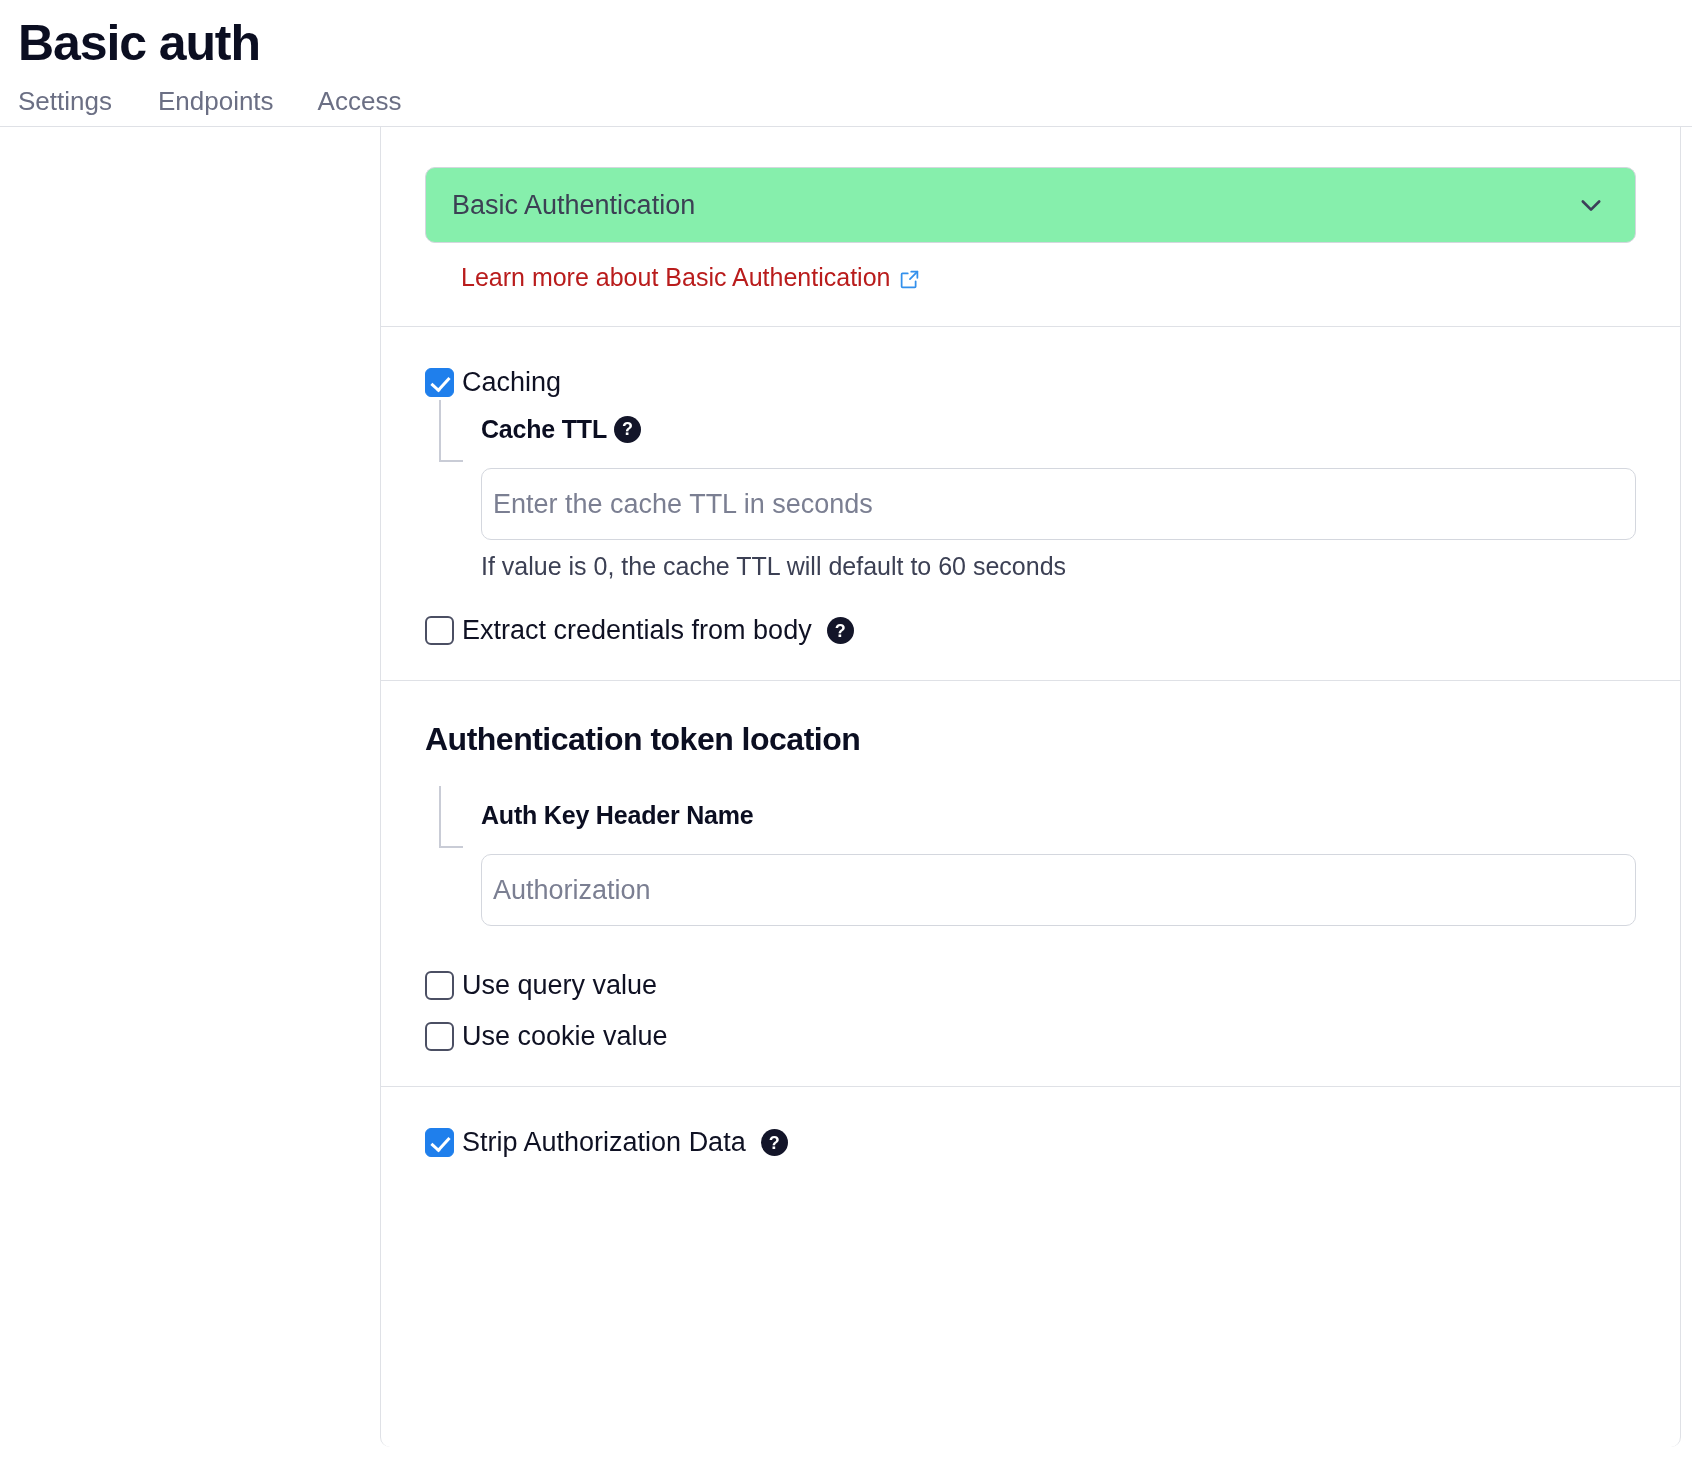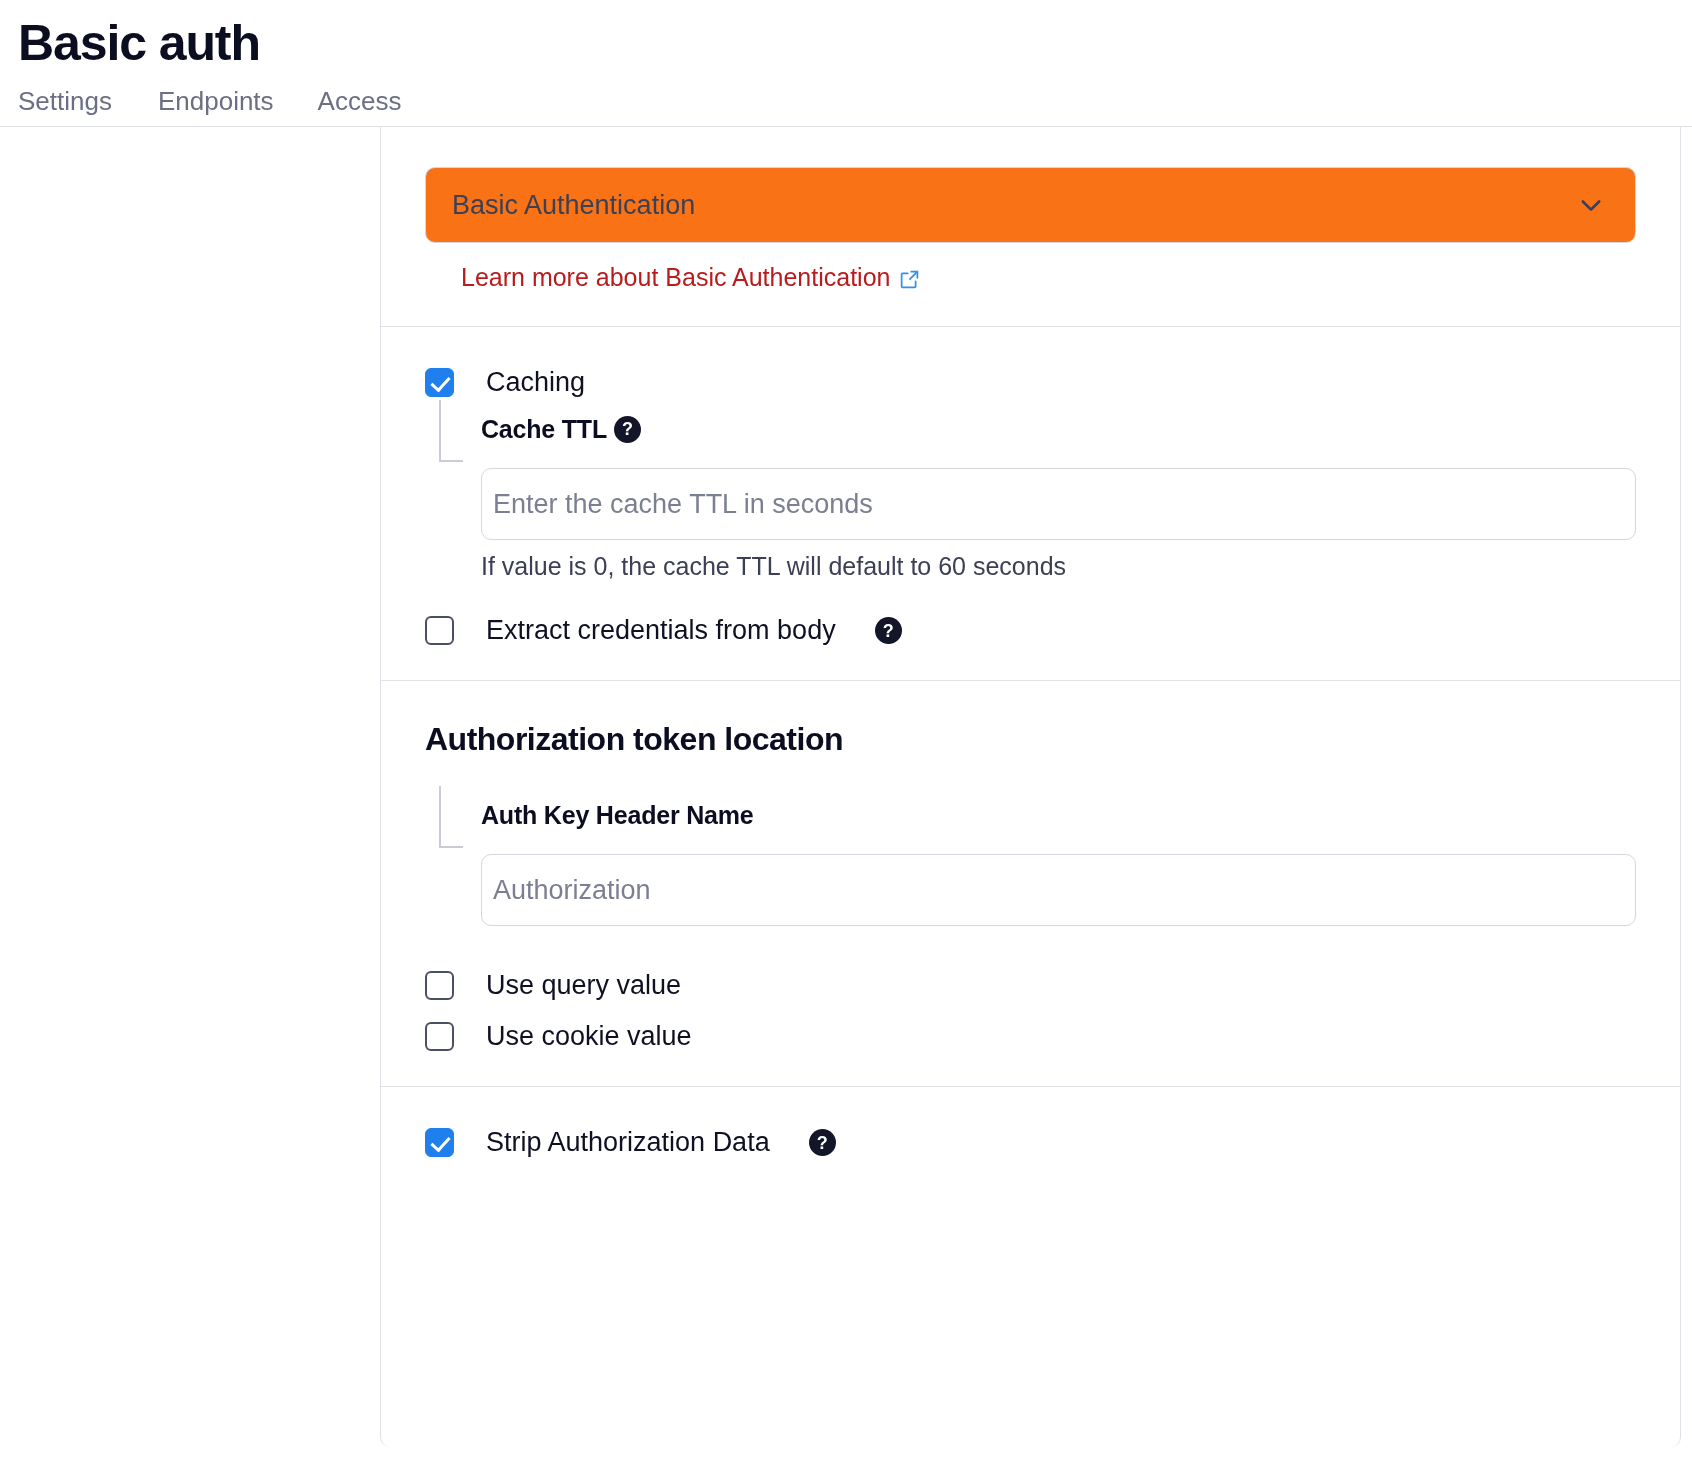--- a/index.html
+++ b/index.html
@@ -84,21 +84,21 @@
     margin: 0 0 22px 0;
     letter-spacing: -0.2px;
   }
 
   
   .select-box {
     position: relative;
     height: 76px;
     border: 1px solid #d4d7de;
     border-radius: 10px;
-    background: #f97316;
+    background: #86efac;
     display: flex;
     align-items: center;
     padding: 0 26px;
     cursor: pointer;
   }
   .select-value {
     font-size: 27px;
     color: #3c4054;
   }
   .chevron {
@@ -120,21 +120,21 @@
     font-size: 25px;
     text-decoration: none;
     cursor: pointer;
   }
   .ext-icon { width: 21px; height: 21px; display: inline-block; }
 
   
   .cb-row {
     display: flex;
     align-items: center;
-    gap: 32px;
+    gap: 8px;
     position: relative;
   }
   .cb {
     width: 29px; height: 29px;
     border-radius: 6px;
     flex: 0 0 29px;
     position: relative;
     cursor: pointer;
   }
   .cb.checked {
@@ -312,21 +312,21 @@
       <div class="cb-row">
         <span class="cb unchecked"></span>
         <span class="cb-label">Extract credentials from body</span>
         <span class="help">?</span>
       </div>
 
     </div>
 
     <div class="section">
 
-      <div class="big-heading">Authorization token location</div>
+      <div class="big-heading">Authentication token location</div>
 
 
       <div class="child-block">
         <div class="child-title">
           <span>Auth Key Header Name</span>
         </div>
         <div class="text-input">
           <span class="ph">Authorization</span>
         </div>
       </div>

